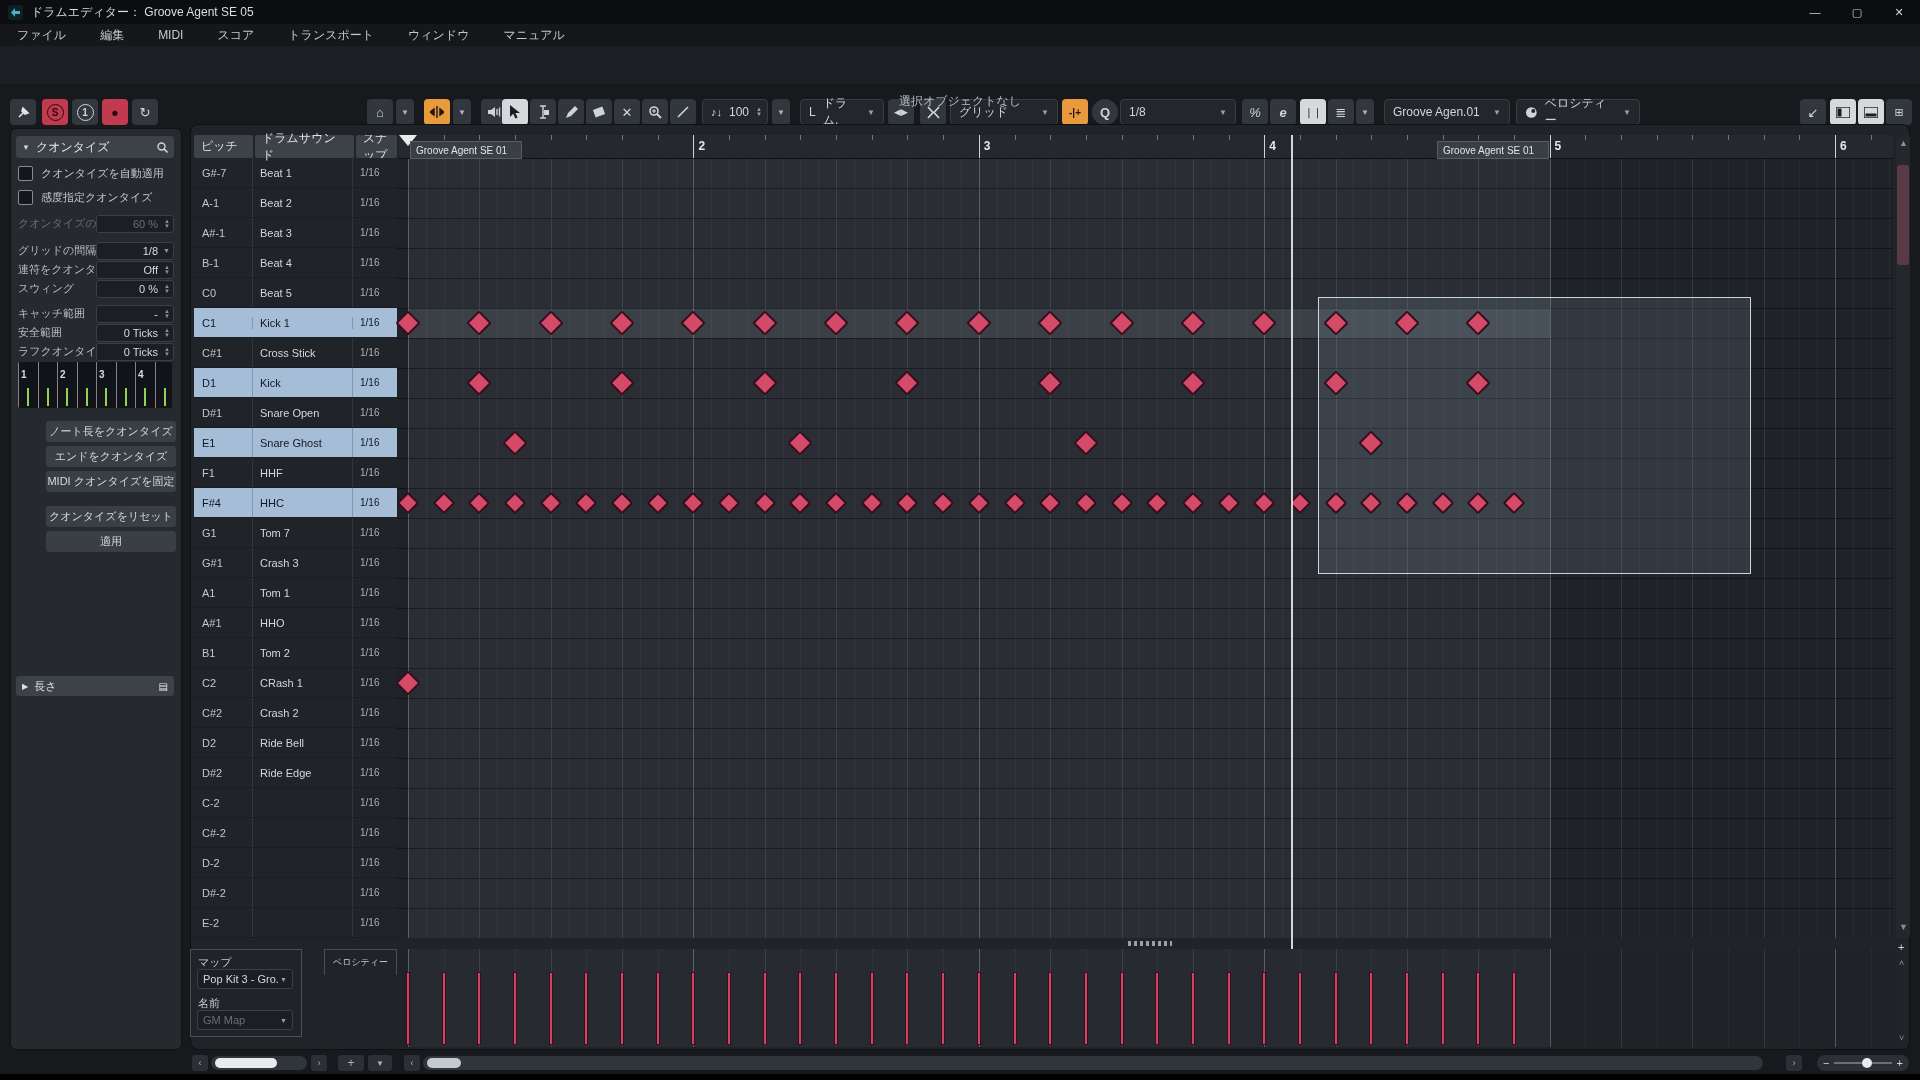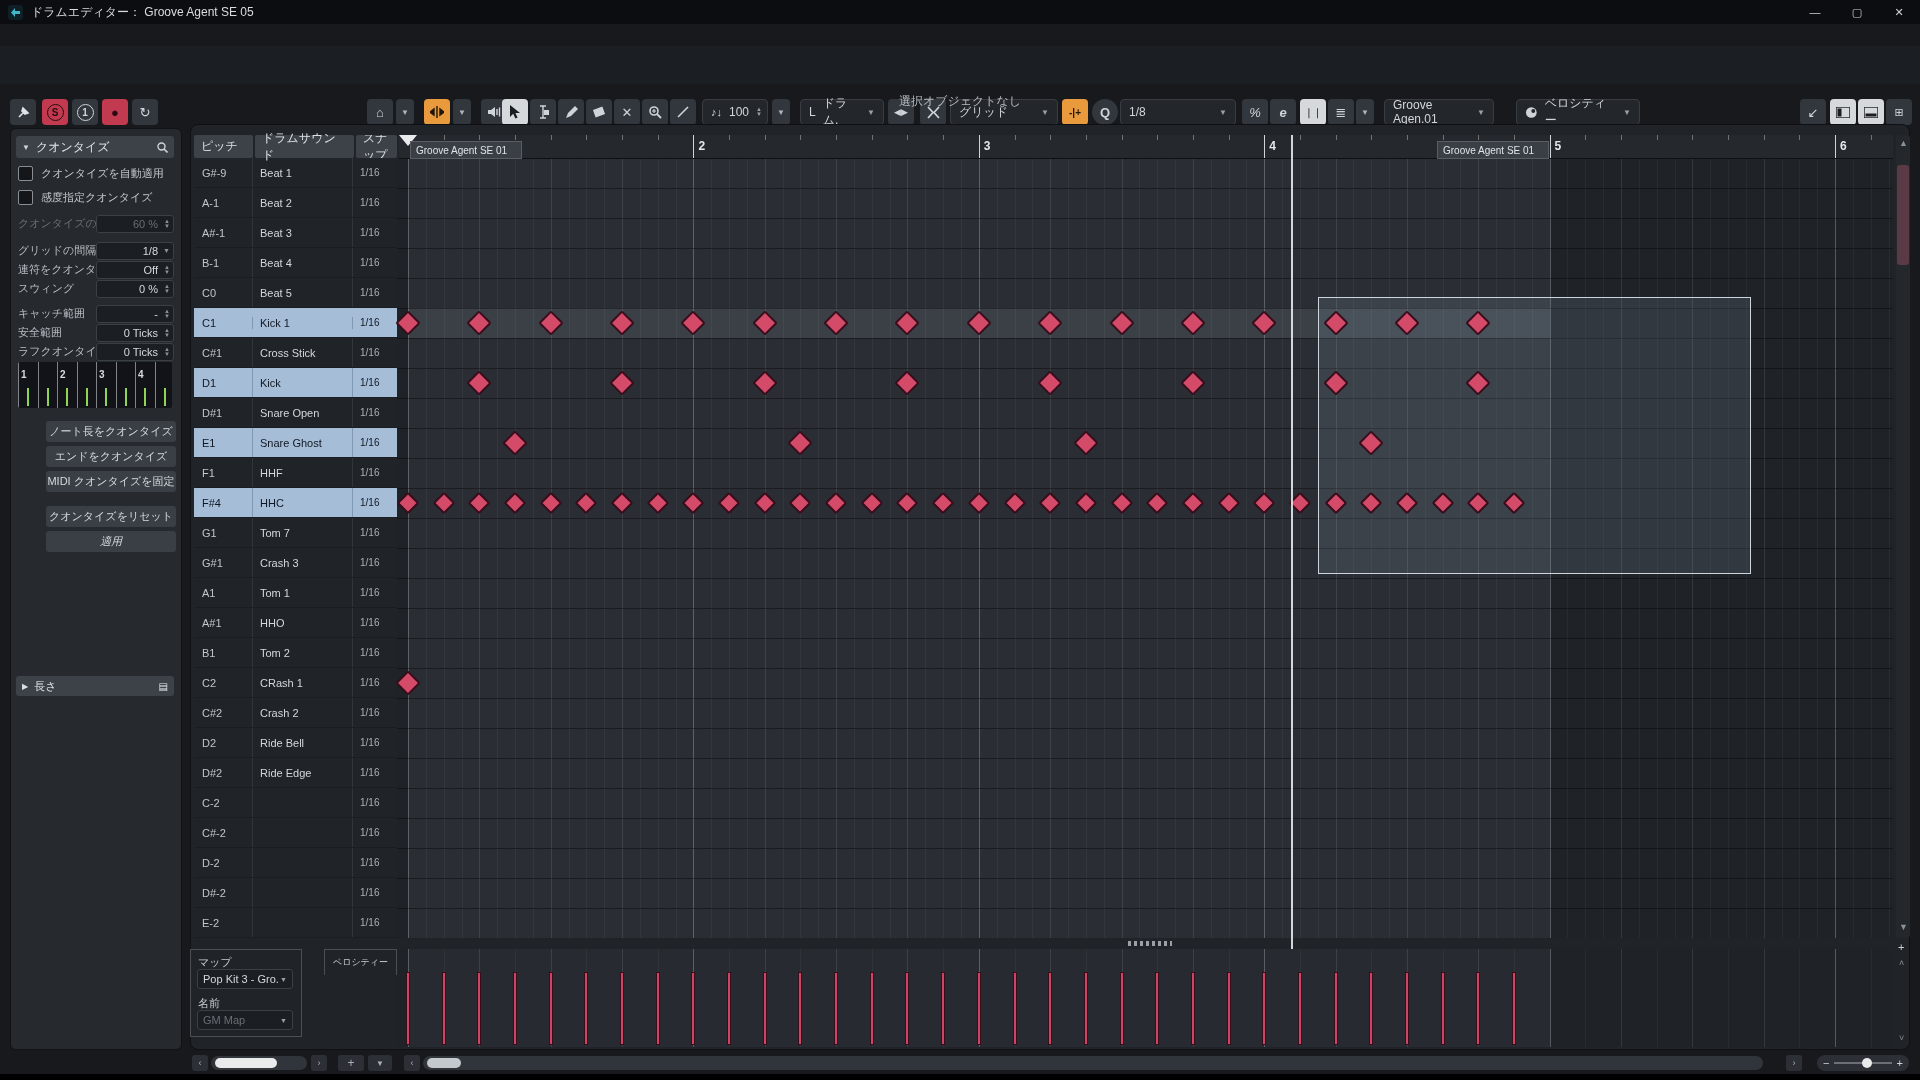--- a/index.html
+++ b/index.html
@@ -124,20 +124,29 @@
         </svg>
   </span>
   <span id="title">ドラムエディター：  Groove Agent SE 05</span>
   <div id="wincontrols">
     <span class="winbtn">—</span>
     <span class="winbtn">▢</span>
     <span class="winbtn">✕</span>
   </div>
 </div>
 
+<div class="abs" id="menubar">
+      <div class="menuitem">ファイル</div>
+      <div class="menuitem">編集</div>
+      <div class="menuitem">MIDI</div>
+      <div class="menuitem">スコア</div>
+      <div class="menuitem">トランスポート</div>
+      <div class="menuitem">ウィンドウ</div>
+      <div class="menuitem">マニュアル</div>
+    </div>
 
 <div class="abs" id="toolbar">
   <div class="tbtn" style="left:10px">
     <svg class="icon-svg" width="13" height="13" viewBox="0 0 13 13">
           <path d="M2 11 L6 7 M6 2 L11 7 L8 8 L5 5 Z" stroke="#dfe3e7" stroke-width="1.6" fill="#dfe3e7"></path>
         </svg>
   </div>
   <div class="tbtn red" style="left:42px">
     <span style="border:1.5px solid #2a0a12;border-radius:50%;width:15px;height:15px;display:flex;align-items:center;justify-content:center;font-size:10px;font-weight:bold">S</span>
   </div>
@@ -227,21 +236,21 @@
   <div class="tbtn" style="left:1092px;border-radius:13px;font-weight:bold">Q</div>
   <div class="tfield" style="left:1120px;width:116px">
     <span>1/8</span>
     <span class="caret">▼</span>
   </div>
   <div class="tbtn" style="left:1242px;font-style:italic">%</div>
   <div class="tbtn" style="left:1270px;font-style:italic;font-weight:bold">e</div>
   <div class="tbtn sel" style="left:1300px;font-size:10px">❘❘</div>
   <div class="tbtn" style="left:1328px">≣</div>
   <div class="tbtn dd" style="left:1356px">▼</div>
-  <div class="tfield" style="left:1384px;width:110px">
+  <div class="tfield" style="left:1384px;width:126px">
     <span>Groove Agen.01</span>
     <span class="caret">▼</span>
   </div>
   <div class="tfield" style="left:1516px;width:124px">
     <svg class="icon-svg" width="13" height="13" viewBox="0 0 13 13">
           <circle cx="6.5" cy="6.5" r="5.5" fill="#cfd4d9"></circle>
           <circle cx="8.5" cy="5" r="2" fill="#23262b"></circle>
         </svg>
     <span>ベロシティー</span>
     <span class="caret">▼</span>
@@ -357,21 +366,21 @@
       <div class="qtick" style="left: 87px;"></div>
       <div class="qtick" style="left: 106.5px;"></div>
       <div class="qtick" style="left: 126px;"></div>
       <div class="qtick" style="left: 145.5px;"></div>
     </div>
 <div id="qbuttons">
       <div class="abs qbtn" style="top: 421px;">ノート長をクオンタイズ</div>
       <div class="abs qbtn" style="top: 446px;">エンドをクオンタイズ</div>
       <div class="abs qbtn" style="top: 471px;">MIDI クオンタイズを固定</div>
       <div class="abs qbtn" style="top: 506px;">クオンタイズをリセット</div>
-      <div class="abs qbtn" style="top: 531px; font-style: italic;">適用</div>
+      <div class="abs qbtn" style="top: 531px;">適用</div>
     </div>
 <div class="abs" id="lensec">
   <span class="caret">▶</span>
   <span>長さ</span>
   <span class="licon">▤</span>
 </div>
 
 <div class="abs" id="editor"></div>
 
 <div class="abs colhead" style="left:194px;width:59px">ピッチ</div>
@@ -540,21 +549,21 @@
       <div class="abs rnum" style="left: 1554.6px;">5</div>
       <div class="abs rbar" style="left: 1835px;"></div>
       <div class="abs rnum" style="left: 1840px;">6</div>
     </div>
 <div class="abs" id="startmarker"></div>
 <div class="abs partlabel" style="left:410px">Groove Agent SE 01</div>
 <div class="abs partlabel" style="left:1437px">Groove Agent SE 01</div>
 
 <div id="drumrows">
       <div class="drow" style="top: 158px;">
-        <div class="p">G#-9</div>
+        <div class="p">G#-7</div>
         <div class="n">Beat 1</div>
         <div class="s">1/16</div>
       </div>
       <div class="drow" style="top: 188px;">
         <div class="p">A-1</div>
         <div class="n">Beat 2</div>
         <div class="s">1/16</div>
       </div>
       <div class="drow" style="top: 218px;">
         <div class="p">A#-1</div>

